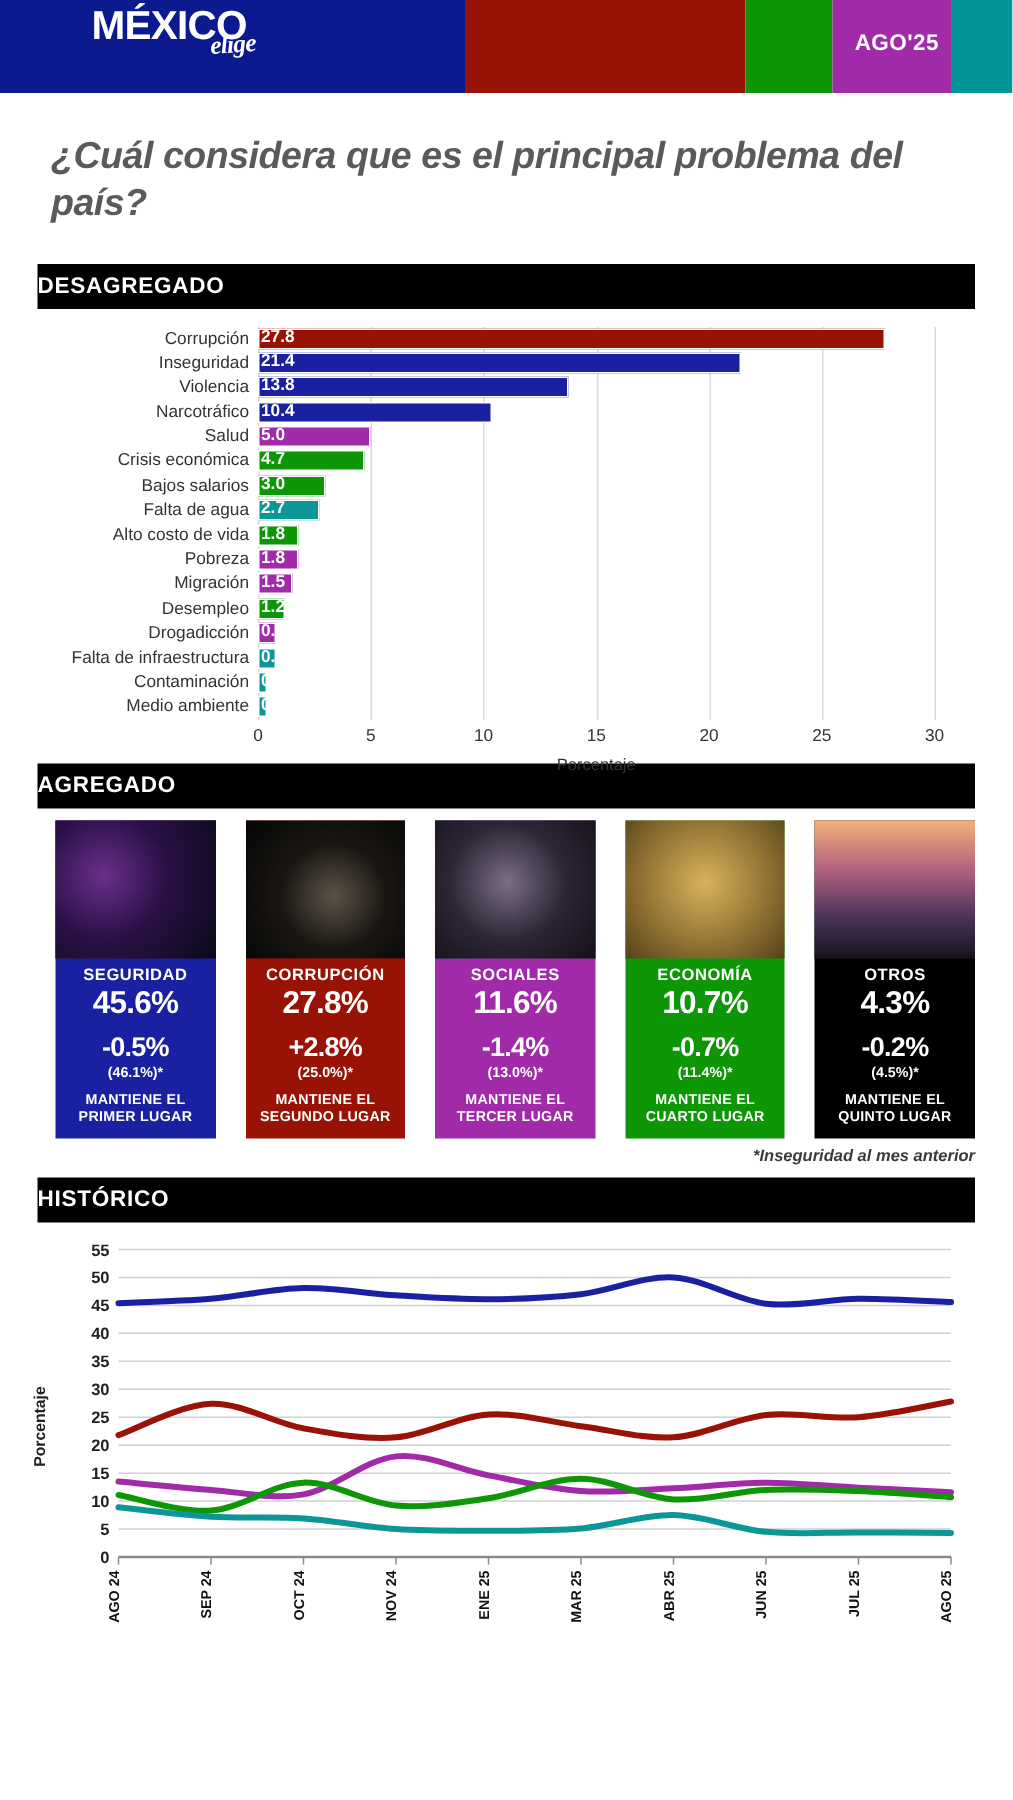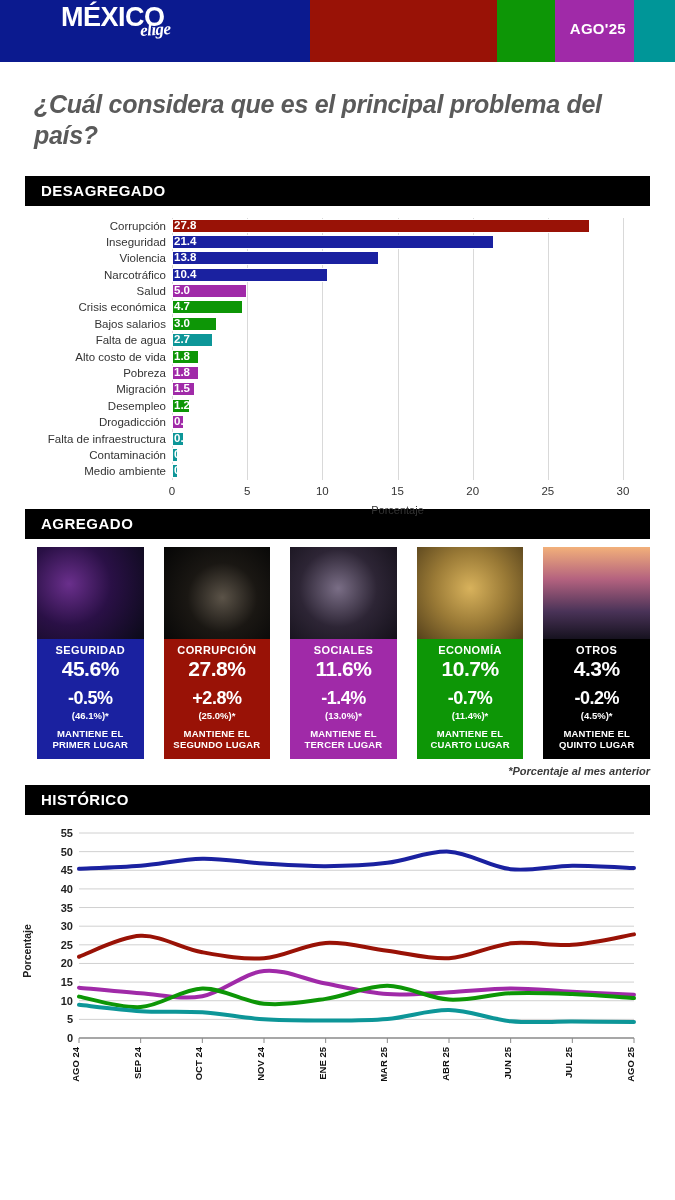--- a/index.html
+++ b/index.html
@@ -40,21 +40,20 @@
   .title {
     margin: 27px 34px 0 34px;
     font-size: 25px; font-weight: bold; color: #5a5a5a;
     line-height: 1.25; letter-spacing: -0.3px; font-style: italic;
   }
 
   
   .banner {
     background: #000; color: #fff;
     height: 30px; line-height: 30px;
-    padding-left: 16px;
     font-size: 15px; font-weight: bold; letter-spacing: 0.5px;
   }
   .section { margin: 0 25px; }
 
   
   .barchart { position: relative; margin-top: 12px; height: 295px; }
   .bc-plot { position: absolute; left: 147px; right: 27px; top: 0; height: 262px; }
   .bc-grid { position: absolute; inset: 0; }
   .bc-grid span {
     position: absolute; top: 0; bottom: 0; width: 1px; background: #d9d9d9;
@@ -302,21 +301,21 @@
             <div class="card-pct">4.3%</div>
             <div class="card-delta">-0.2%</div>
             <div class="card-prev">(4.5%)*</div>
             <div class="card-rank">
               <div class="">MANTIENE EL</div>
               <div class="">QUINTO LUGAR</div>
             </div>
           </div>
         </div>
       </div>
-    <div class="footnote">*Porcentaje al mes anterior</div>
+    <div class="footnote">*Inseguridad al mes anterior</div>
   </div>
 
   <div class="section" style="margin-top:8px;">
     <div class="banner">HISTÓRICO</div>
     <div class="linechart">
       <div class="lc-ylabel">Porcentaje</div>
       <div class="lc-svgwrap" id="lc-svgwrap">
           <svg width="593" height="285">
             <line x1="32" x2="587" y1="213" y2="213" stroke="#8a8a8a" stroke-width="1.6"></line>
             <text x="26" y="217" text-anchor="end" class="tick-text">0</text>

